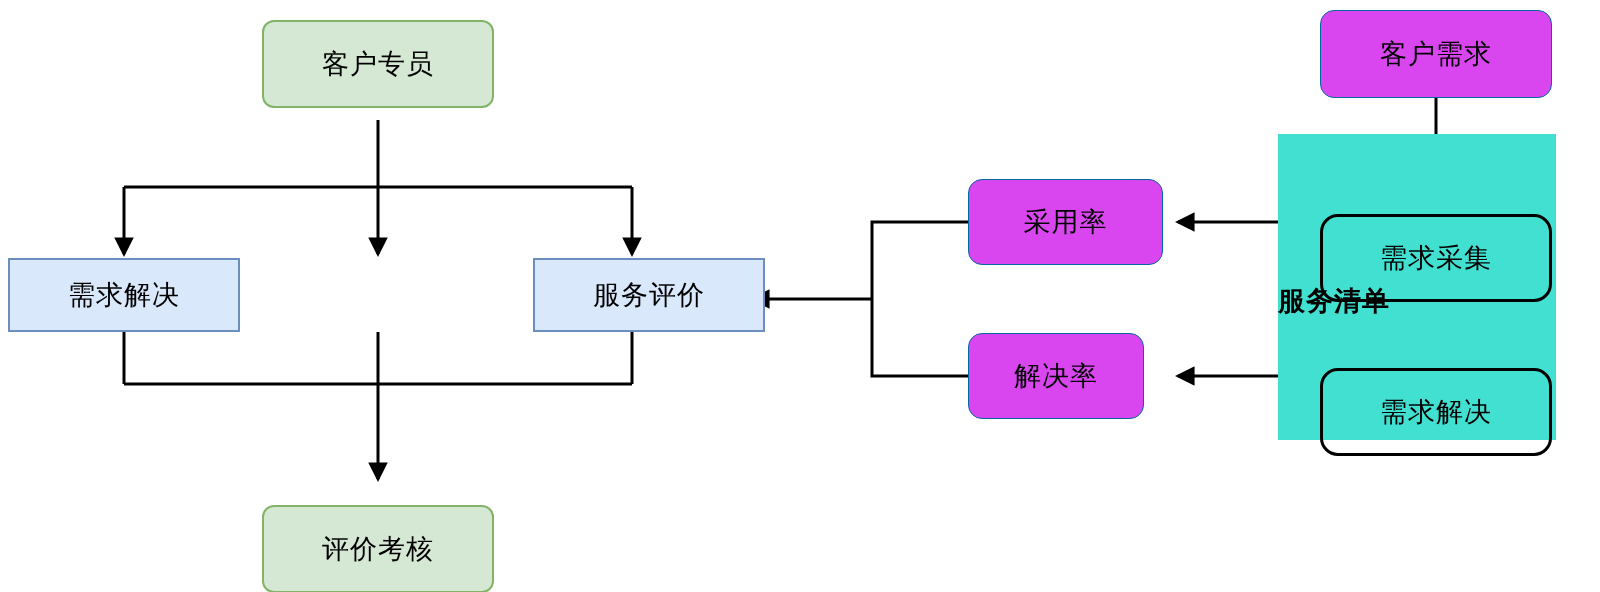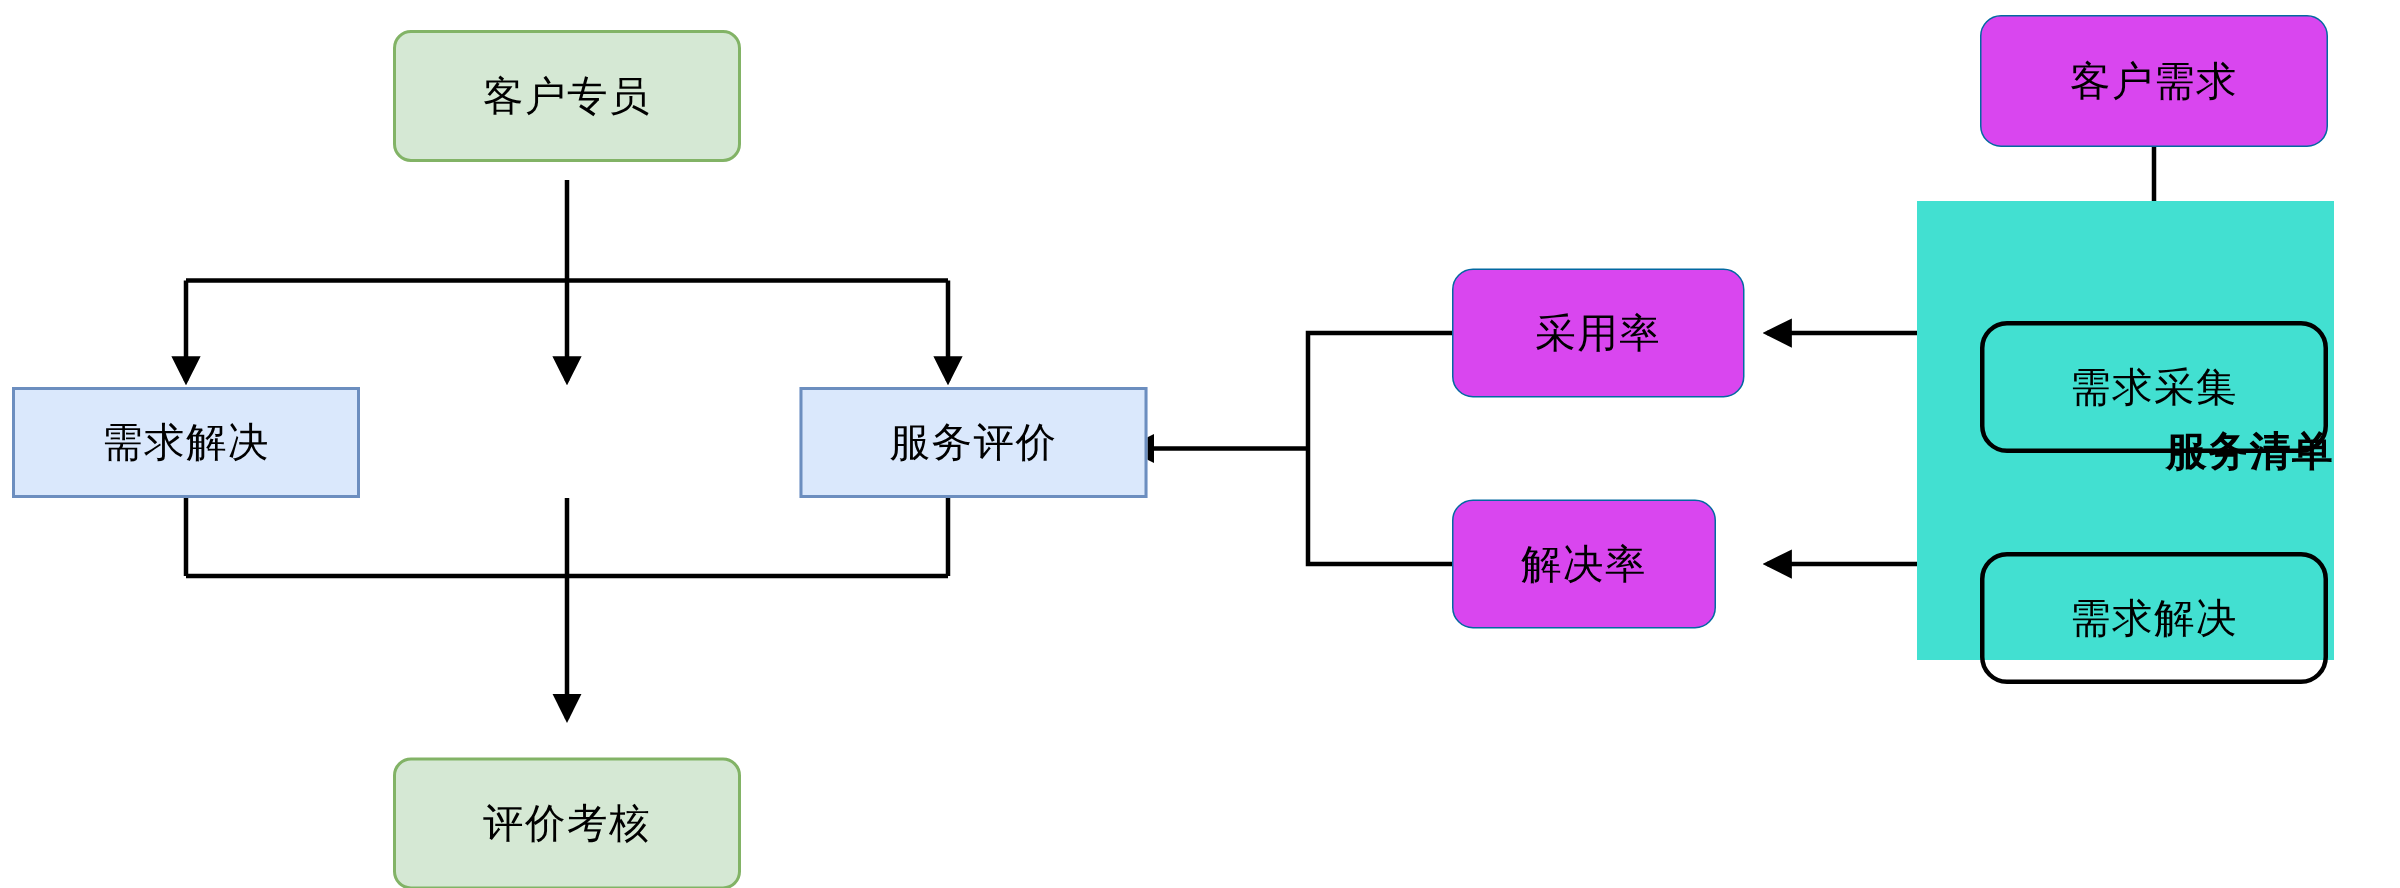--- a/index.html
+++ b/index.html
@@ -54,21 +54,21 @@
     position: absolute;
     left: 1278px; top: 134px;
     width: 278px; height: 306px;
     background: #42e0d1;
     z-index: 1;
   }
   .group-label {
     position: absolute;
     left: 1278px; top: 283px;
     width: 278px;
-    text-align: right;
+    text-align: left;
     font-size: 27px;
     font-weight: bold;
     letter-spacing: 1px;
     color: #000000;
     z-index: 2;
   }
   
   #n-customer-specialist { left: 262px;  top: 20px;  width: 232px; height: 88px; }
   #n-basic-info          { left: 8px;    top: 258px; width: 232px; height: 74px; }
   #n-work-quality        { left: 262px;  top: 258px; width: 232px; height: 74px; }

